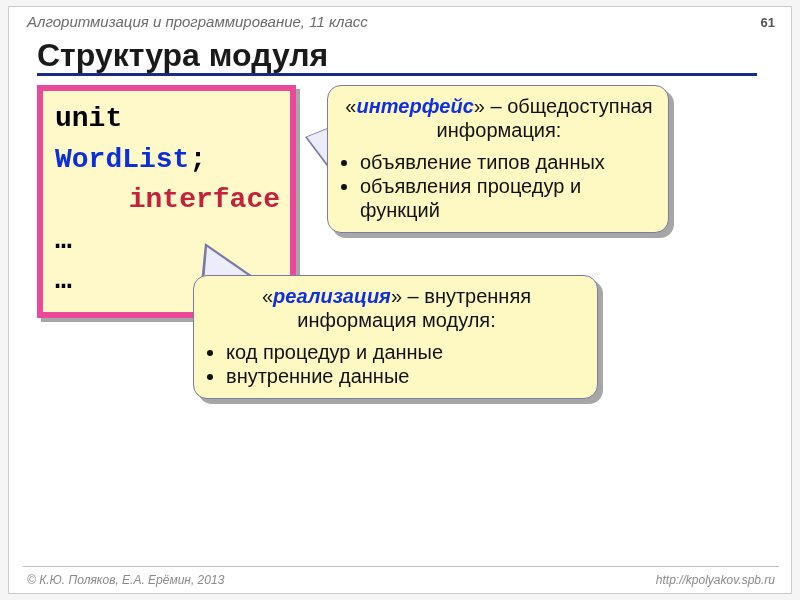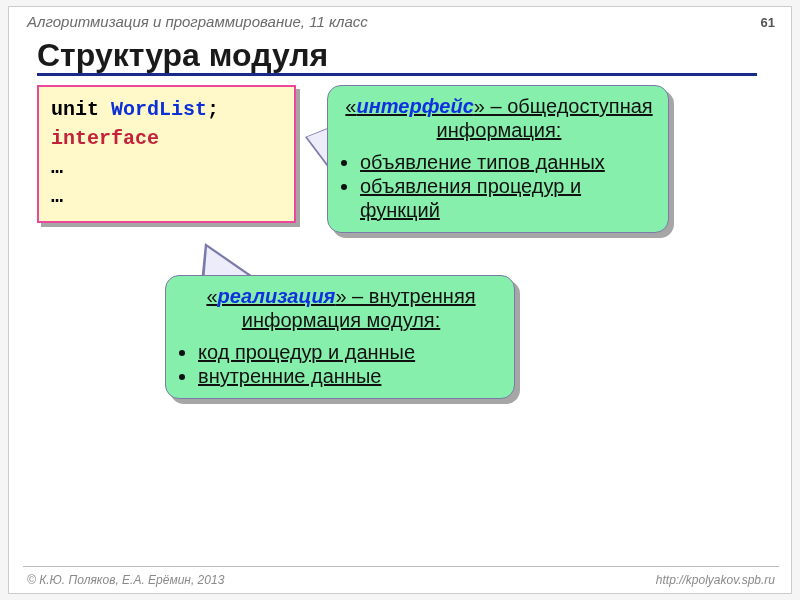--- a/index.html
+++ b/index.html
@@ -46,49 +46,48 @@
     left: 28px; top: 66px;
     width: 720px;
     border: none;
     border-top: 3px solid #1a2a8a;
   }
   .codebox {
     position: absolute;
     left: 28px; top: 78px;
     width: 259px;
     background: #fff8c8;
-    border: 2px solid #ec4899;
+    border: 6px solid #ec4899;
     box-shadow: 4px 4px 0 rgba(0,0,0,0.35);
     padding: 8px 10px 10px 12px;
     font-family: "Courier New", monospace;
-    font-size: 20px;
+    font-size: 28px;
     font-weight: bold;
     line-height: 1.45;
     color: #000;
   }
   .kw-blue { color: #0b2fd9; }
-  .kw-red  { color: #c2223a; }
+  .kw-red  { color: #c2223a; text-align: right; }
   .callout {
     position: absolute;
-    background: #86efac;
+    background: #fef9c3;
     border: 1px solid #7a7aa8;
     border-radius: 14px;
     box-shadow: 5px 5px 0 rgba(0,0,0,0.35);
     padding: 8px 14px 10px 16px;
     font-size: 20px;
     color: #111;
     line-height: 1.2;
-    text-decoration: underline;
   }
   .callout .lead { text-align: center; }
   .callout ul { list-style: disc; padding-left: 16px; margin-top: 8px; }
   .callout li { text-align: left; }
   .em-blue { color: #1030e0; font-style: italic; font-weight: bold; }
   #callout1 { left: 318px; top: 78px;  width: 342px; }
-  #callout2 { left: 156px; top: 268px; width: 350px; }
+  #callout2 { left: 184px; top: 268px; width: 405px; }
   
   .tail {
     position: absolute;
     width: 0; height: 0;
   }
   
   #tail1a {
     left: 296px; top: 118px;
     border-top: 12px solid transparent;
     border-bottom: 40px solid transparent;

